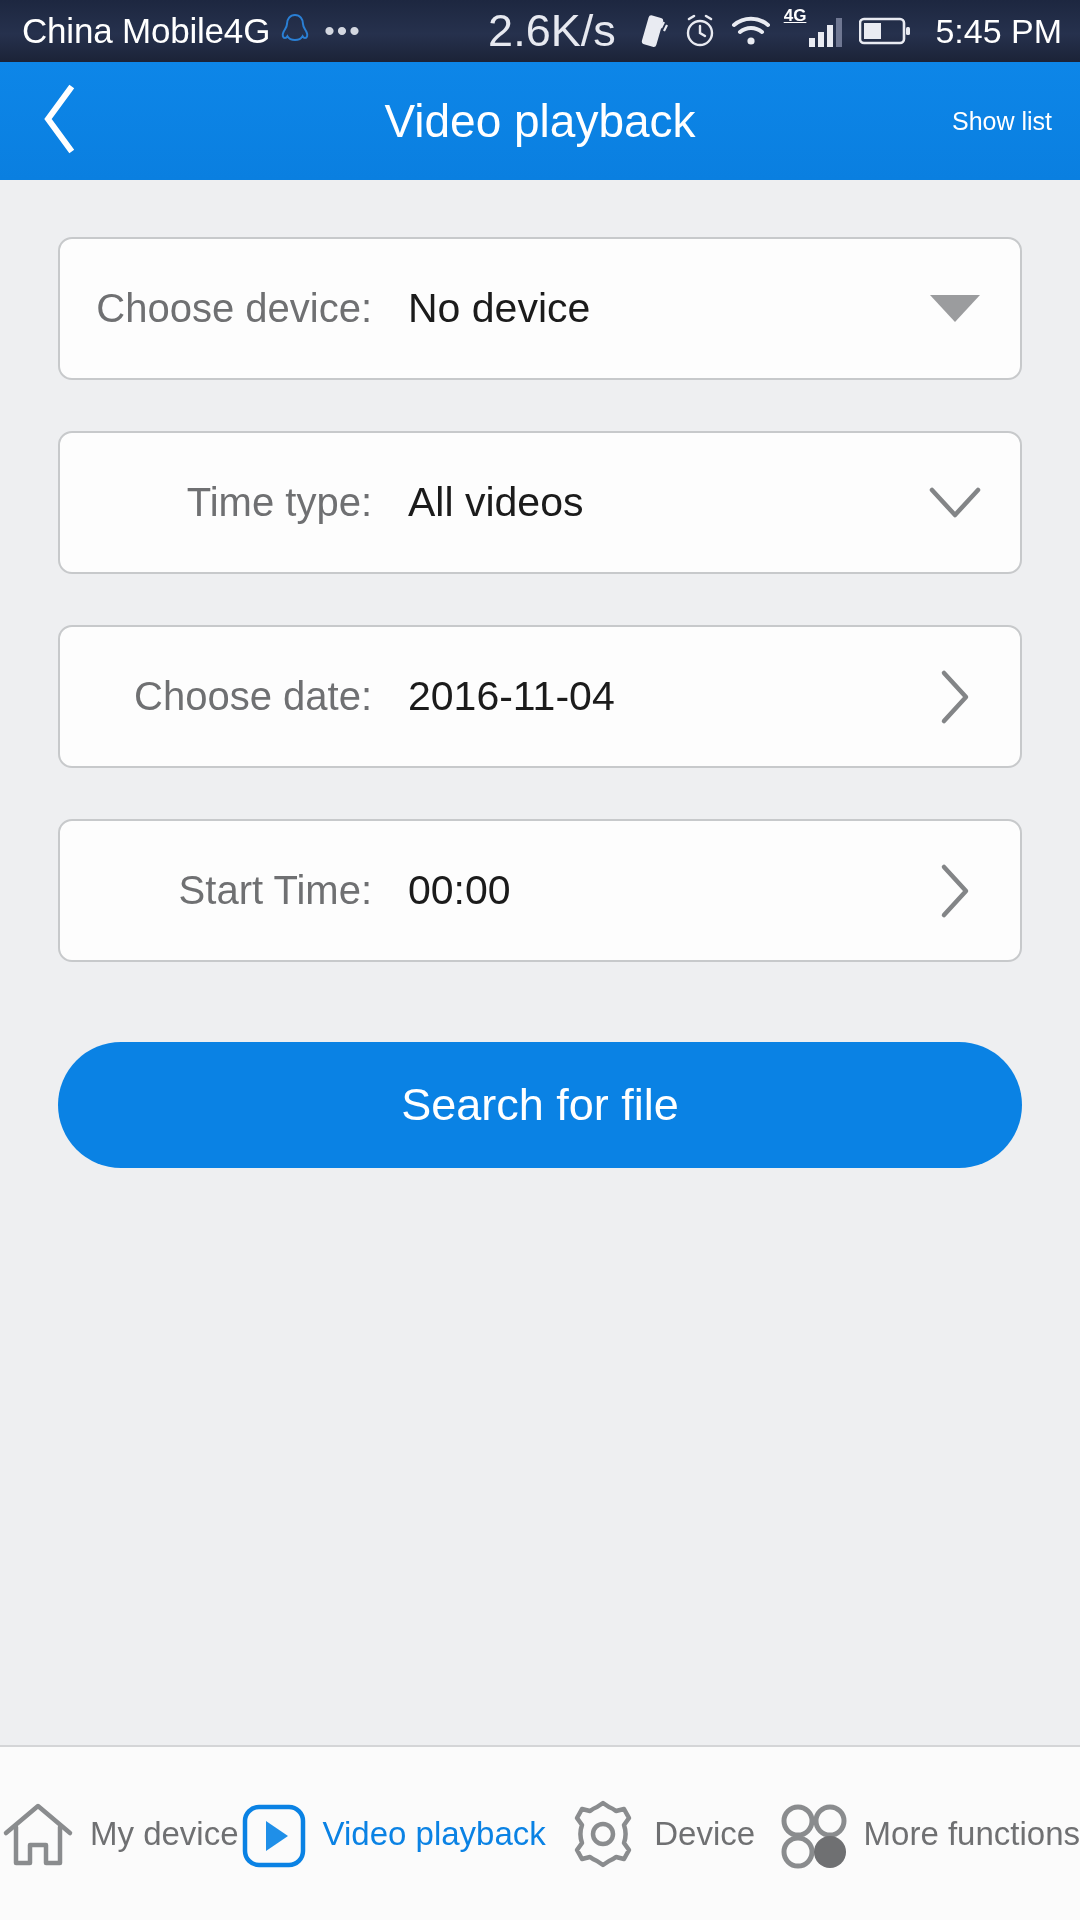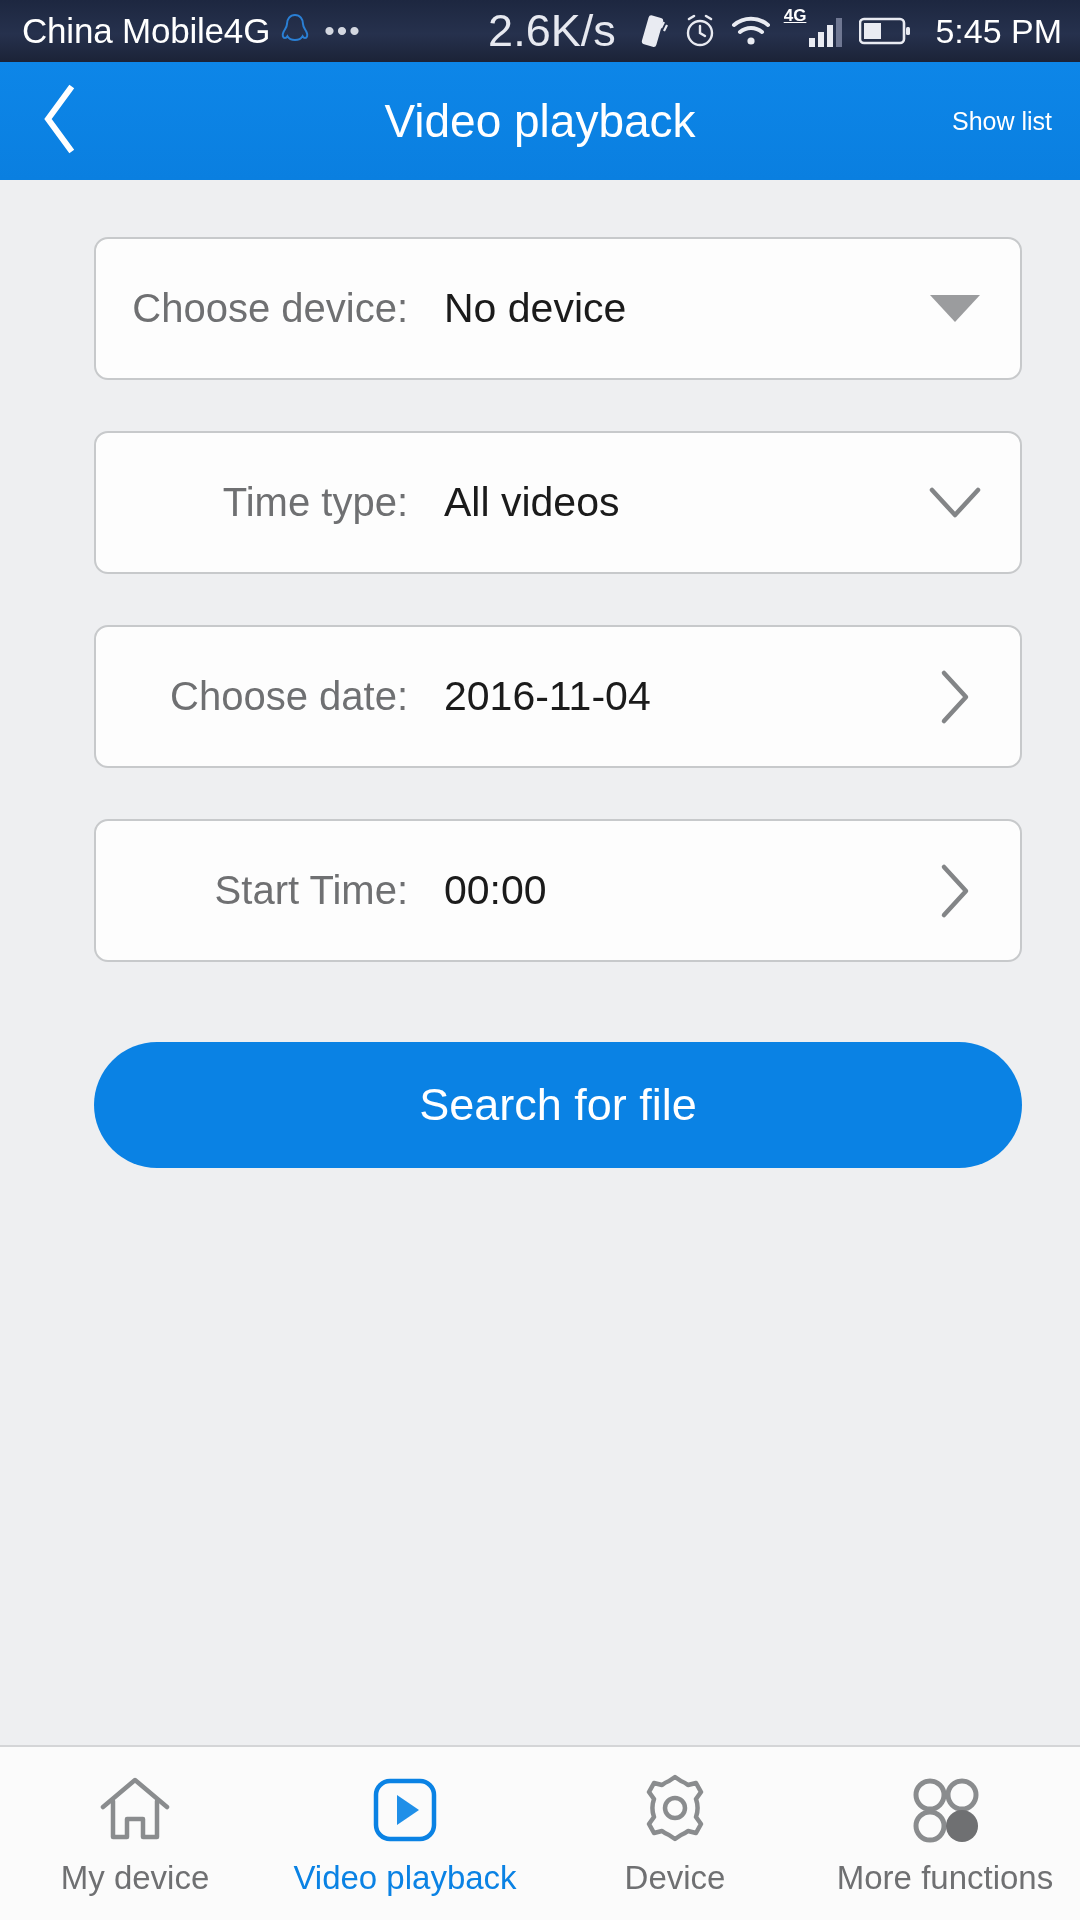--- a/index.html
+++ b/index.html
@@ -38,21 +38,21 @@
   .hdr-title {
     position:absolute; left:0; right:0; text-align:center;
     color:#ffffff; font-size:46px; pointer-events:none;
   }
   .hdr-action {
     margin-left:auto; margin-right:28px;
     color:#ffffff; font-size:25px; position:relative; z-index:2;
   }
 
   
-  .content { flex:1 1 auto; background:#eeeff1; padding:0 58px; position:relative;margin-left:36px; }
+  .content { flex:1 1 auto; background:#eeeff1; padding:0 58px; position:relative; }
 
   .card {
     background:#fdfdfd;
     border:2px solid #c7c9cb;
     border-radius:14px;
     height:143px;
     display:flex; align-items:center;
     position:relative;
   }
   .card + .card { margin-top:51px; }
@@ -92,21 +92,21 @@
   }
 
   
   .bottomnav {
     flex:0 0 175px; height:175px;
     background:#fbfbfb;
     border-top:2px solid #d4d5d7;
     display:flex;
   }
   .nav-item {
-    flex:1 1 0; display:flex; flex-direction:column;
+    flex:1 1 0; display:flex; flex-direction:row;
     align-items:center; justify-content:center; gap:14px;
   }
   .nav-icon { height:74px; display:flex; align-items:flex-end; justify-content:center; }
   .nav-label { font-size:33px; color:#6f7072; white-space:nowrap; }
   .nav-item.active .nav-label { color:#0a82e4; }
 </style>
 </head>
 <body>
 
 <div id="screen">

